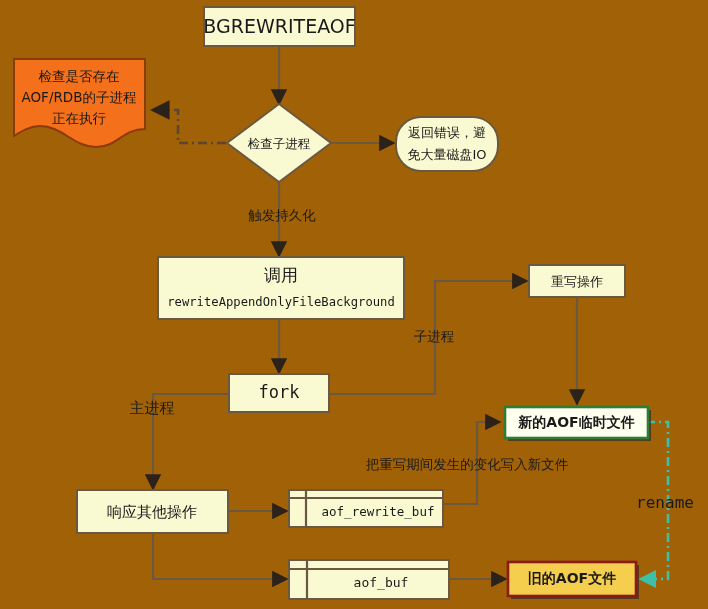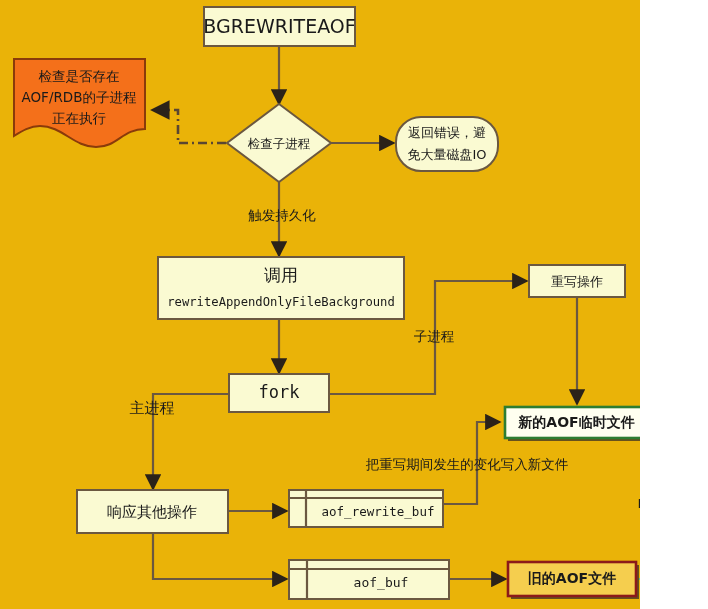--- a/index.html
+++ b/index.html
@@ -2,23 +2,23 @@
 <html><head>
 <meta charset="utf-8">
 <style>
   html, body {
     margin: 0;
     padding: 0;
     background: #ffffff;
   }
   #canvas {
     position: relative;
-    width: 640px;
+    width: 708px;
     height: 609px;
-    background: #eab308;
+    background: #a16207;
     overflow: hidden;
     font-family: "DejaVu Sans", sans-serif;
   }
   #flow-svg {
     position: absolute;
     left: 0; top: 0;
     width: 708px;
     height: 609px;
   }
   .node-text {

